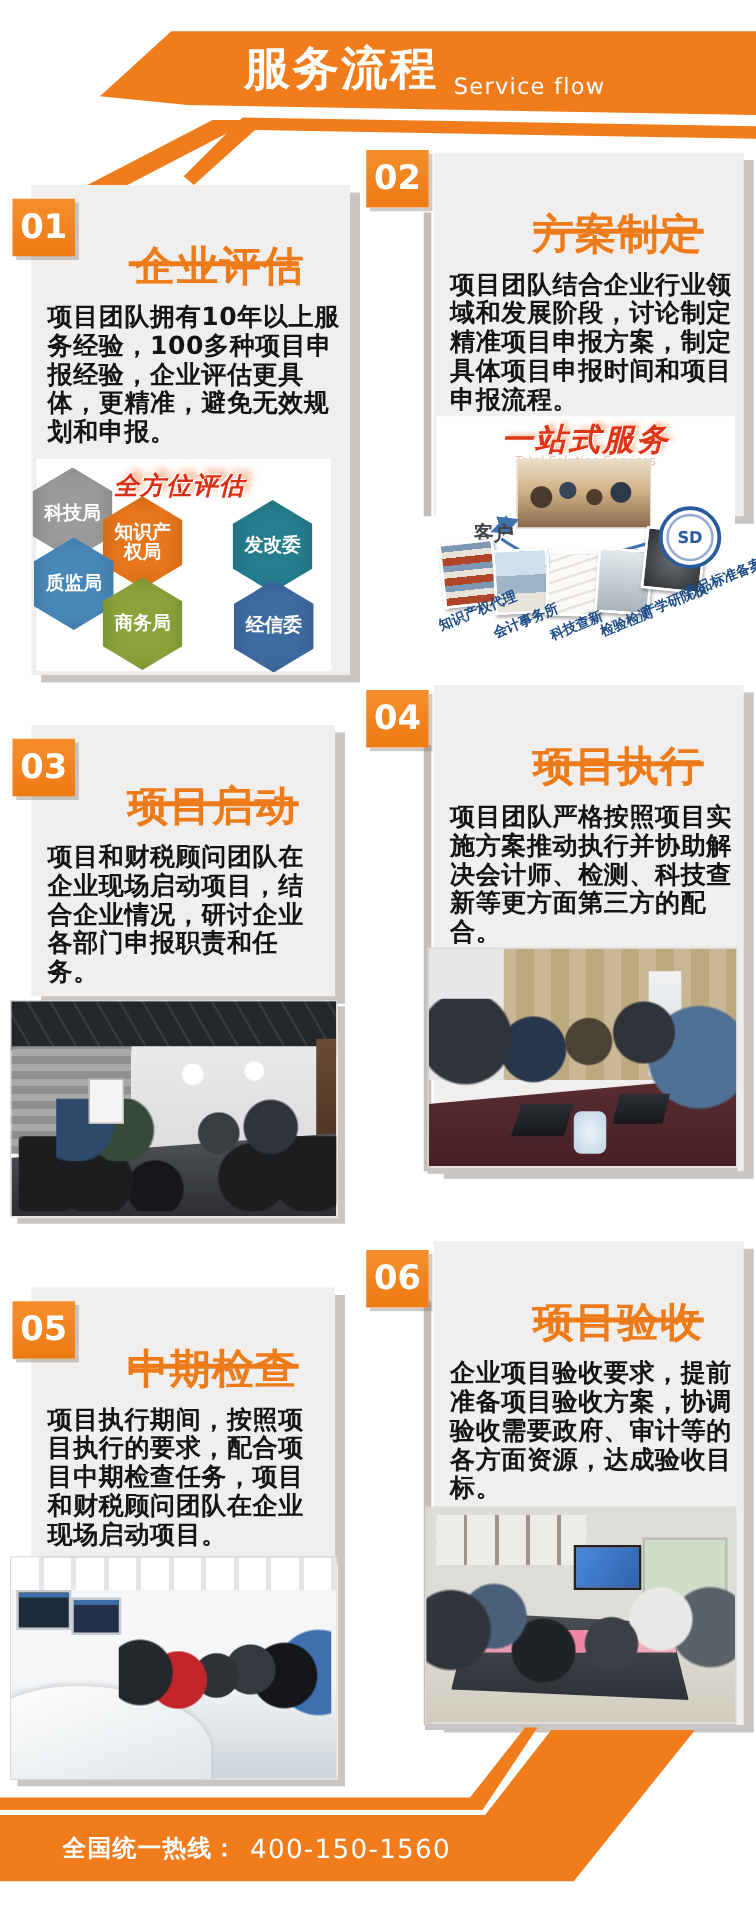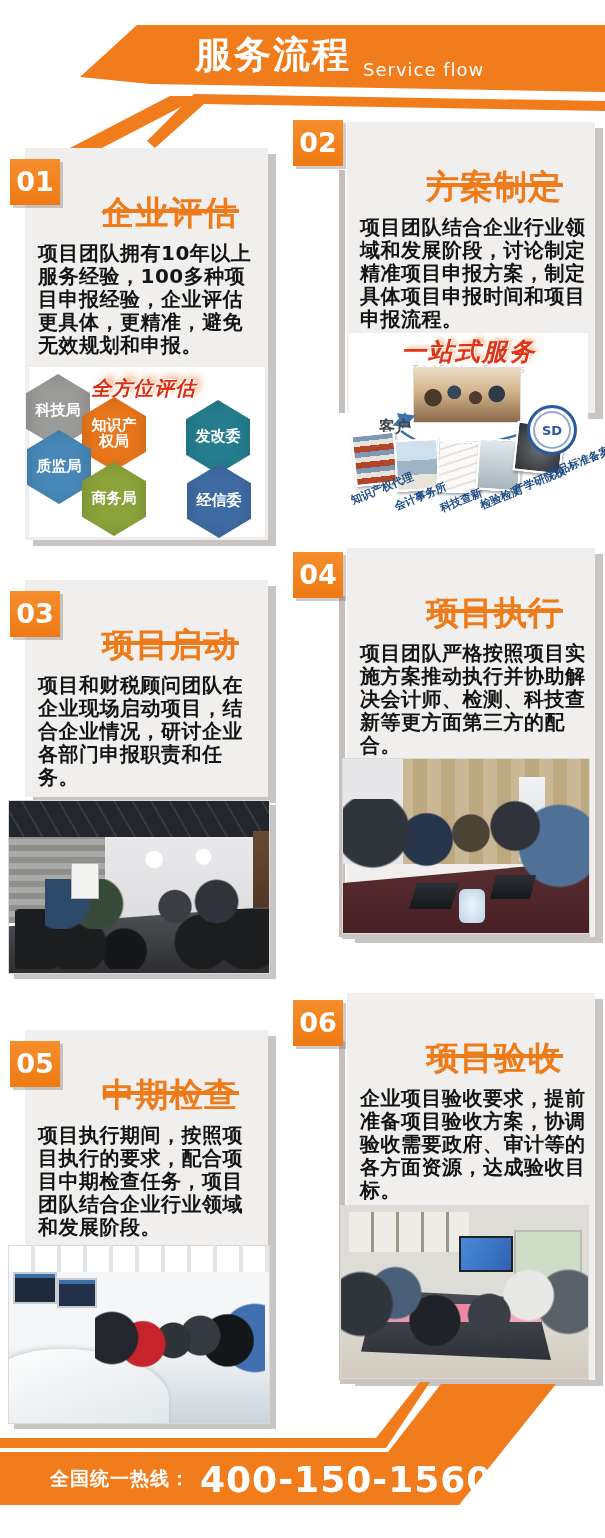--- a/index.html
+++ b/index.html
@@ -51,38 +51,38 @@
   .seal{position:absolute;left:178px;top:72px;width:44px;height:44px;border-radius:50%;
         border:3px solid #2a5a9e;background:radial-gradient(#ffffff 55%,#d8e6f4);
         box-shadow:inset 0 0 0 3px #fff, inset 0 0 0 5px rgba(42,90,158,.5);
         display:flex;align-items:center;justify-content:center;color:#2a5a9e;font-size:13px;font-weight:bold;}
   
   .photo{position:absolute;overflow:hidden;box-shadow:6px 5px 0 #c8c5c2;border:1px solid #dcdad8;}
   .ph{position:absolute;}
   
   .hotline{position:absolute;left:50px;top:1459px;height:40px;display:flex;align-items:center;gap:10px;color:#fff;z-index:2;}
   .hl-label{font-size:19px;font-weight:bold;letter-spacing:1px;}
-  .hl-num{font-size:36px;font-weight:bold;letter-spacing:1px;}
+  .hl-num{font-size:21px;font-weight:normal;letter-spacing:1px;}
 </style>
 </head>
 <body>
 
 <div class="page">
 
   <svg class="deco" style="top:0;" width="605" height="170" viewBox="0 0 605 170">
     <polygon points="137,25 605,25 605,92 150,84 80,77" fill="#f07c1c"></polygon>
     <polygon points="194,94 605,101 605,111 204,104 155,148 147,141" fill="#f07c1c"></polygon>
     <polygon points="170,96 202,96 98,150 66,150" fill="#f07c1c"></polygon>
   </svg>
   <div class="hdr-text">
     <span class="hdr-zh">服务流程</span>
     <span class="hdr-en">Service flow</span>
   </div>
 
-  <section class="card" style="left:25px;top:148px;width:243px;height:392px;">
+  <section class="card" style="left:25px;top:148px;width:243px;height:392px;padding-left:12px;">
     <div class="badge bl">01</div>
     <h2 class="ctitle">企业评估</h2>
     <div class="uline"></div>
     <p class="desc">项目团队拥有10年以上服务经验，100多种项目申报经验，企业评估更具体，更精准，避免无效规划和申报。</p>
     <div class="media hexpanel">
       <div class="hextitle">全方位评估</div>
       <div class="hex" style="left: -3px; top: 7px; background: rgb(155, 155, 153);">
           <span>科技局</span>
         </div>
       <div class="hex" style="left: 53px; top: 30px; background: rgb(232, 118, 28);">
@@ -182,21 +182,21 @@
       <div class="ph" style="left:70px;bottom:24px;width:42px;height:26px;background:linear-gradient(#2b2f35,#16181b);transform:skewX(-18deg);"></div>
       <div class="ph" style="left:150px;bottom:34px;width:40px;height:24px;background:linear-gradient(#2b2f35,#16181b);transform:skewX(-14deg);"></div>
       <div class="ph" style="left:116px;bottom:10px;width:26px;height:34px;background:radial-gradient(#eef4fa,#bcd2e4);border-radius:6px;"></div>
     </div>
   </section>
 
   <section class="card" style="left:25px;top:1030px;width:243px;height:215px;">
     <div class="badge bl">05</div>
     <h2 class="ctitle">中期检查</h2>
     <div class="uline"></div>
-    <p class="desc">项目执行期间，按照项目执行的要求，配合项目中期检查任务，项目团队结合企业行业领域和发展阶段。</p>
+    <p class="desc">项目执行期间，按照项目执行的要求，配合项目中期检查任务，项目和财税顾问团队在企业现场启动项目。</p>
   </section>
 
   <div class="photo" style="left:8px;top:1245px;width:260px;height:177px;">
     <div class="ph" style="left:0;top:0;width:100%;height:100%;background:linear-gradient(#f4f6f8 55%,#ccd5db);"></div>
     <div class="ph" style="left:0;top:0;width:100%;height:26px;background:repeating-linear-gradient(90deg,#fff 0 22px,#e2e6e8 22px 26px);"></div>
     <div class="ph" style="left:6px;top:28px;width:40px;height:28px;background:#1e2a3a;box-shadow:0 0 0 2px #c8ccd0, inset 0 4px 0 #3a6ea5;"></div>
     <div class="ph" style="left:50px;top:34px;width:36px;height:26px;background:#22304a;box-shadow:0 0 0 2px #c8ccd0, inset 0 4px 0 #3a6ea5;"></div>
     <div class="ph" style="left:-20px;bottom:-10px;width:180px;height:84px;background:linear-gradient(160deg,#ffffff,#dfe5e8);border-radius:40% 60% 10% 10%;box-shadow:0 -2px 4px rgba(0,0,0,.12);"></div>
     <div class="ph" style="left:86px;top:44px;width:170px;height:120px;background:radial-gradient(circle at 10% 40%,#23262b 15%,transparent 16%),radial-gradient(circle at 28% 45%,#c5242c 16%,transparent 17%),radial-gradient(circle at 46% 42%,#2e3338 15%,transparent 16%),radial-gradient(circle at 62% 38%,#353a40 15%,transparent 16%),radial-gradient(circle at 78% 42%,#141619 17%,transparent 18%),radial-gradient(circle at 94% 40%,#3f6fae 19%,transparent 20%);"></div>
   </div>

